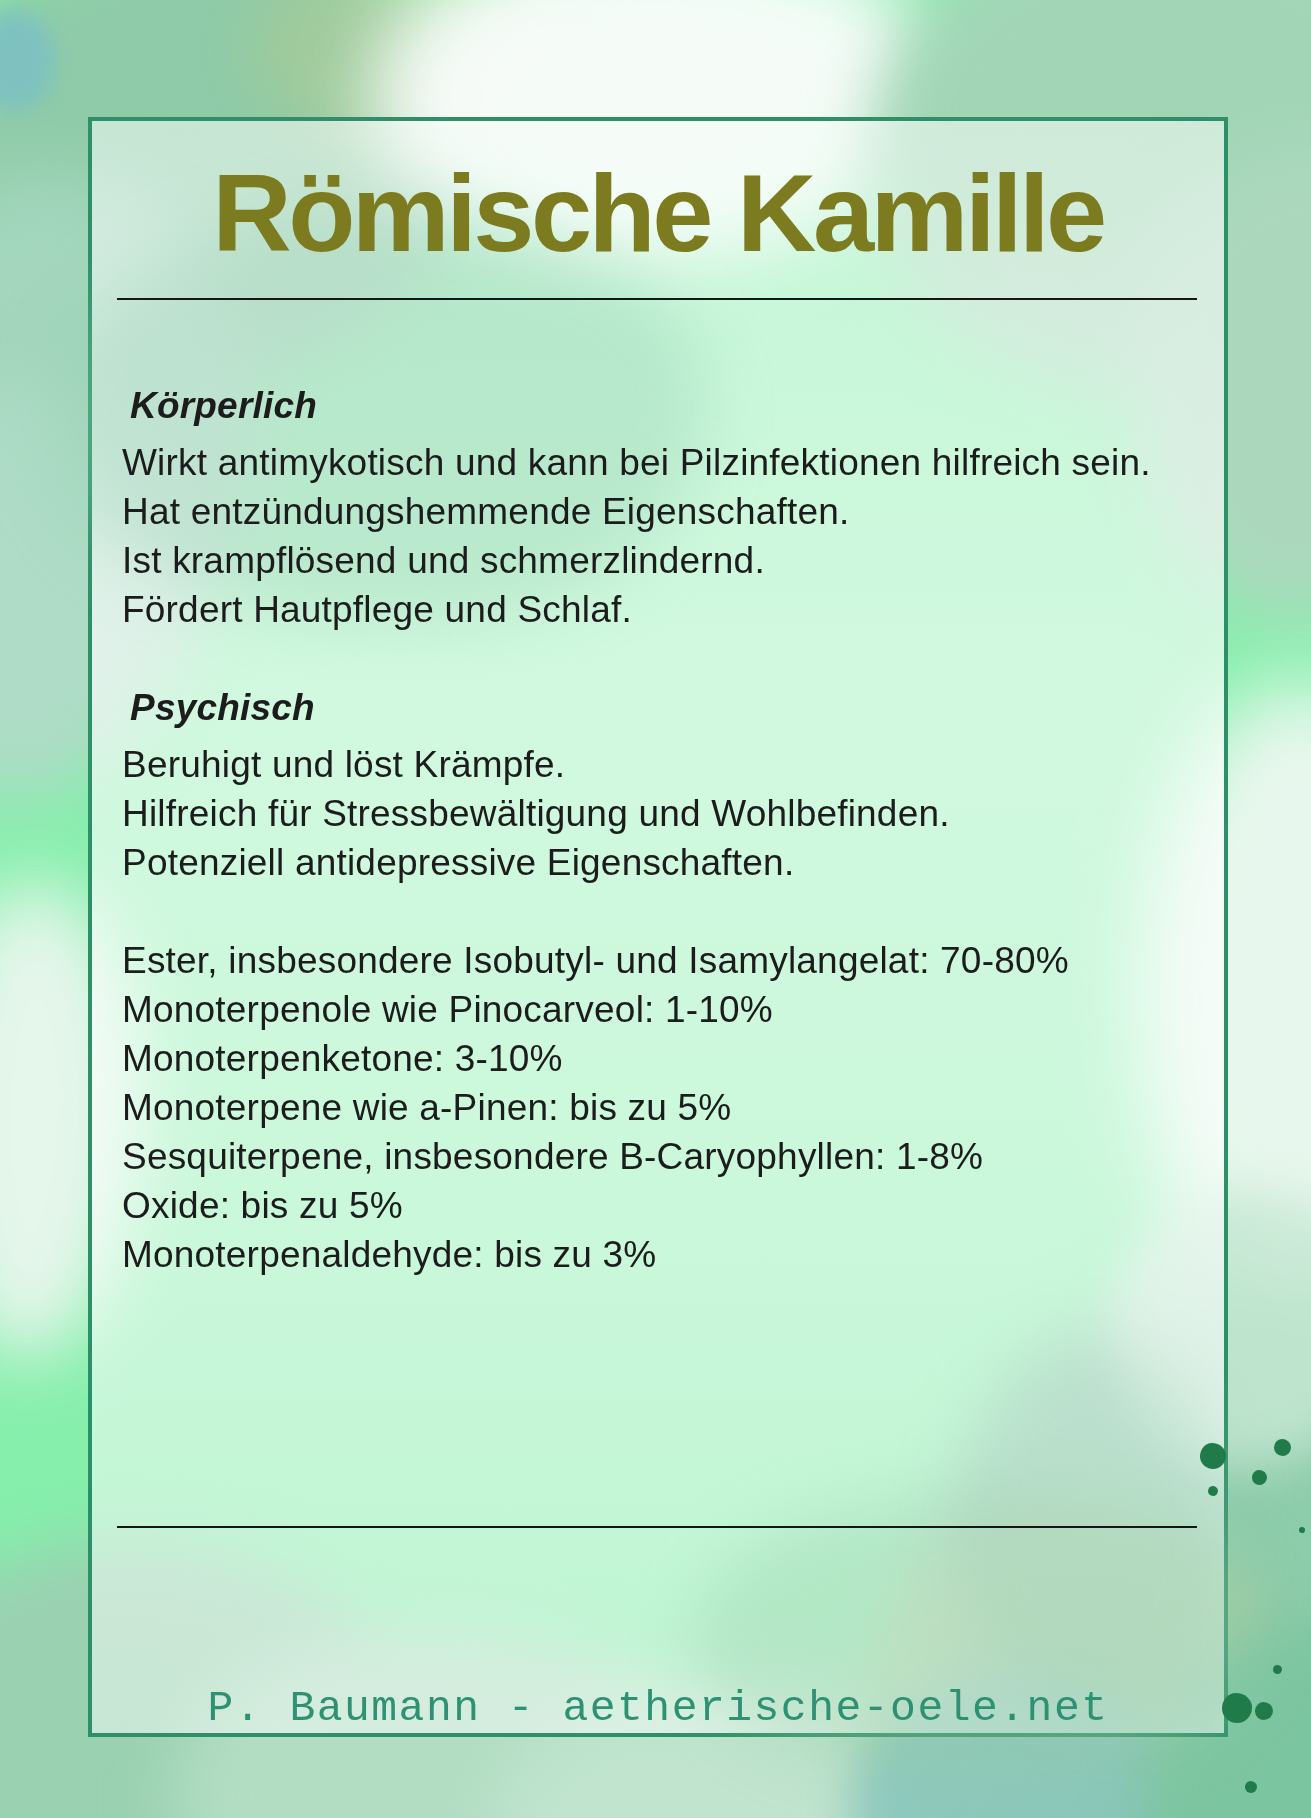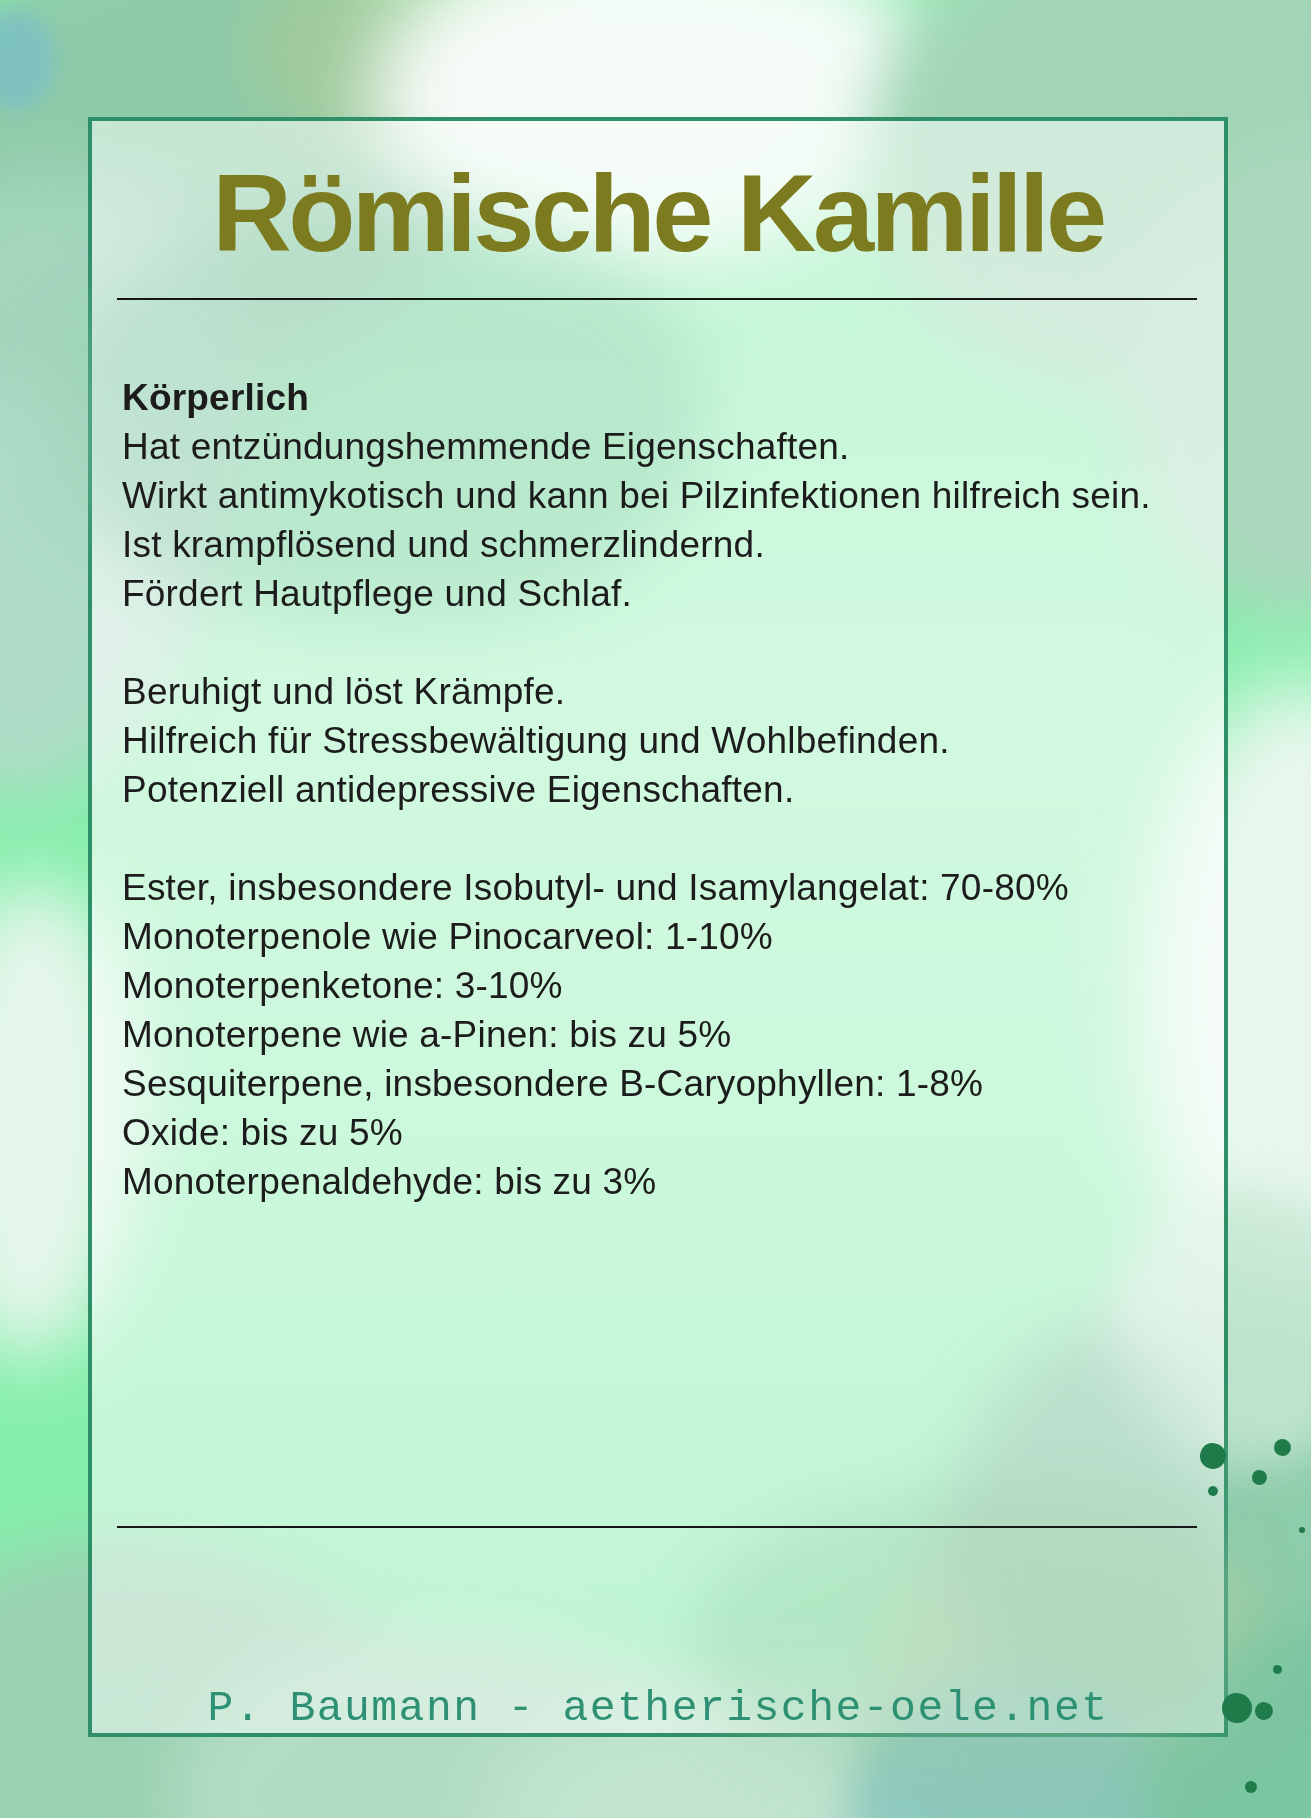--- a/index.html
+++ b/index.html
@@ -58,22 +58,22 @@
   }
   .sep{
     position:absolute;left:25px;width:1080px;height:0;
     border-top:2px solid var(--separator-black,#161616);
   }
   .sep-top{top:177px;}
   .sep-bottom{top:1405px;}
 
   .body-text{position:absolute;left:30px;top:252px;width:1045px;}
   .body-text h2{
-    margin:0;font-size:37px;line-height:49px;font-weight:bold;
-    color:var(--body-text,#1c1c1c);letter-spacing:.2px;
+    margin:8px;font-size:37px;line-height:49px;font-weight:bold;
+    color:var(--body-text,#1c1c1c);letter-spacing:.2px;font-style:italic;
   }
   .body-text p{
     margin:0;font-size:37px;line-height:49px;font-weight:normal;
     color:var(--body-text,#1c1c1c);letter-spacing:.2px;
   }
   .body-text section + section{margin-top:49px;}
 
   .footer-credit{
     position:absolute;top:1562px;left:0;width:100%;
     text-align:center;
@@ -124,26 +124,27 @@
     <div class="inwash w1"></div>
     <div class="inwash w2"></div>
     <div class="inwash w3"></div>
 
     <h1 class="title">Römische Kamille</h1>
     <div class="sep sep-top"></div>
 
     <div class="body-text">
       <section>
         <h2>Körperlich</h2>
+        <p>Wirkt antimykotisch und kann bei Pilzinfektionen hilfreich sein.</p>
         <p>Hat entzündungshemmende Eigenschaften.</p>
-        <p>Wirkt antimykotisch und kann bei Pilzinfektionen hilfreich sein.</p>
         <p>Ist krampflösend und schmerzlindernd.</p>
         <p>Fördert Hautpflege und Schlaf.</p>
       </section>
       <section>
+        <h2>Psychisch</h2>
         <p>Beruhigt und löst Krämpfe.</p>
         <p>Hilfreich für Stressbewältigung und Wohlbefinden.</p>
         <p>Potenziell antidepressive Eigenschaften.</p>
       </section>
       <section>
         <p>Ester, insbesondere Isobutyl- und Isamylangelat: 70-80%</p>
         <p>Monoterpenole wie Pinocarveol: 1-10%</p>
         <p>Monoterpenketone: 3-10%</p>
         <p>Monoterpene wie a-Pinen: bis zu 5%</p>
         <p>Sesquiterpene, insbesondere B-Caryophyllen: 1-8%</p>

